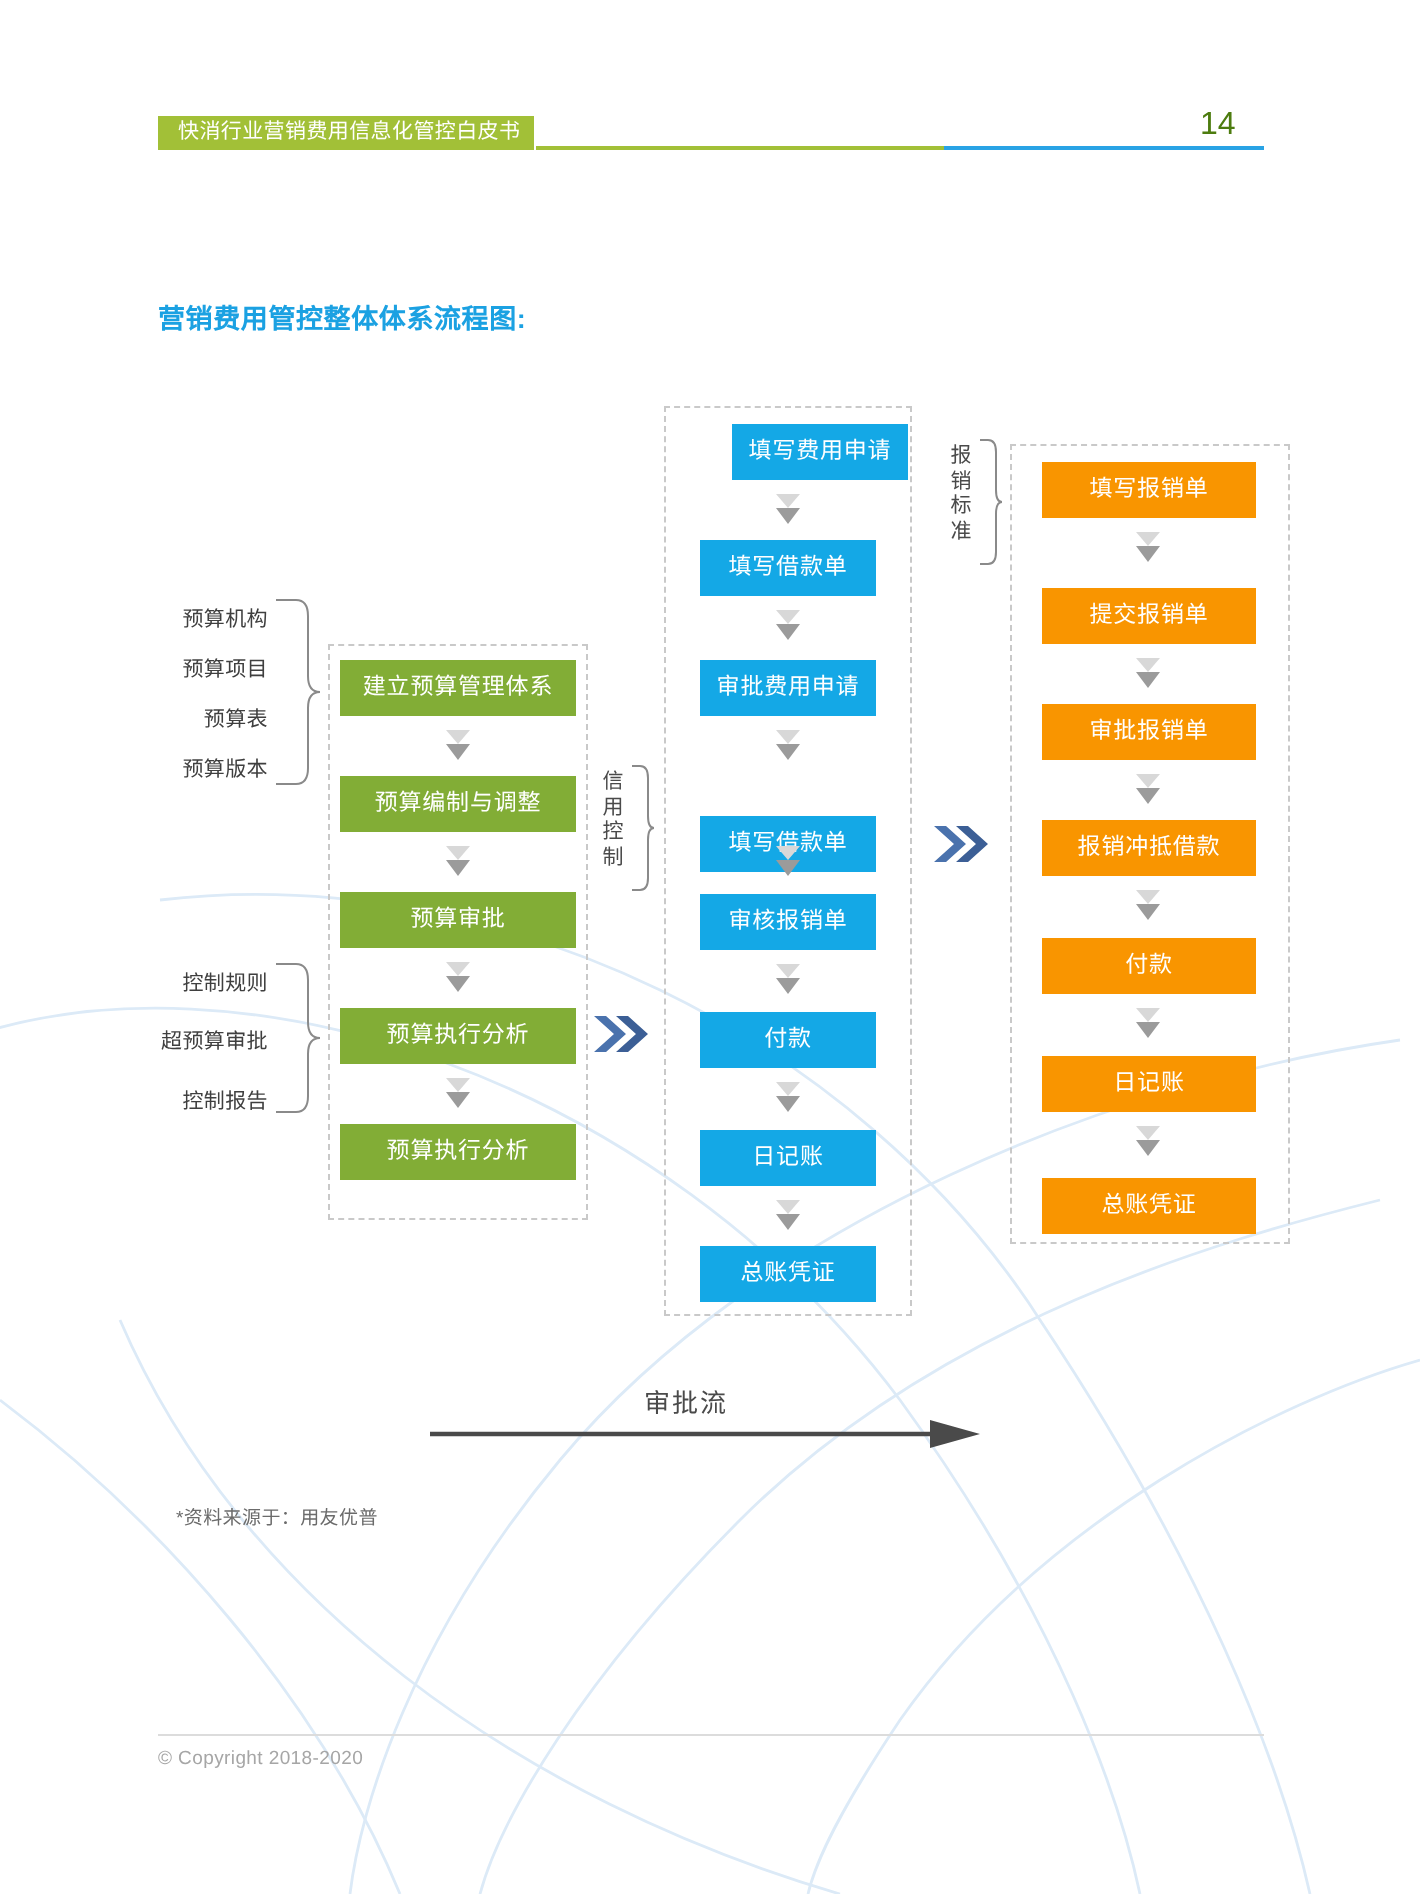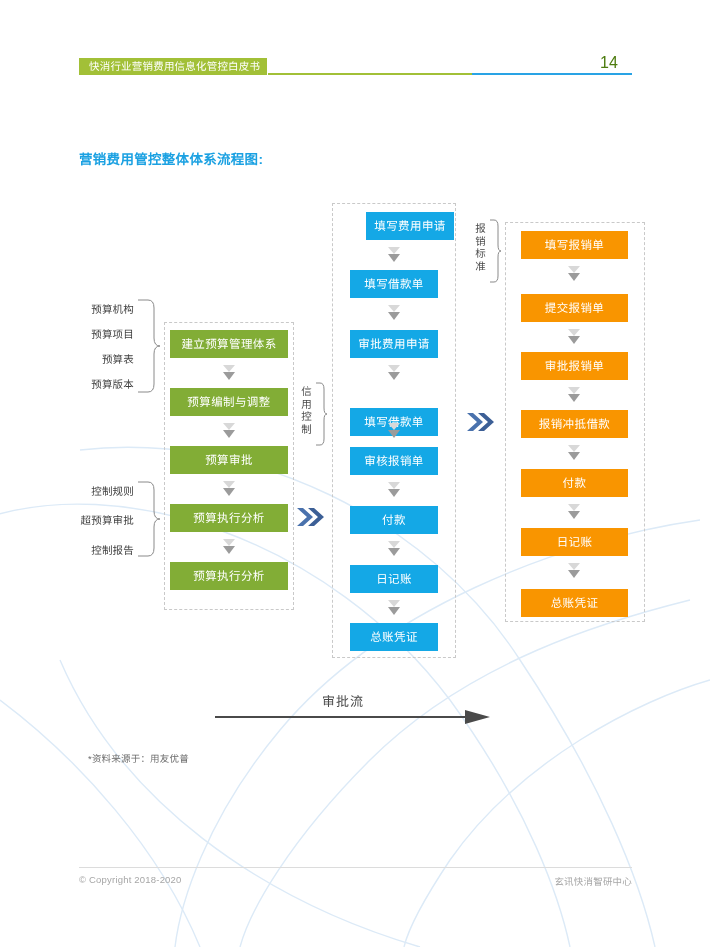--- a/index.html
+++ b/index.html
@@ -326,15 +326,14 @@
     <svg class="flowarrow" viewBox="0 0 275 14" xmlns="http://www.w3.org/2000/svg">
       <line x1="0" y1="7" x2="252" y2="7" stroke="#4a4a4a" stroke-width="2.2"></line>
       <polygon points="250,0 275,7 250,14" fill="#4a4a4a"></polygon>
     </svg>
   </div>
 
   <div class="source-note">*资料来源于：用友优普</div>
 
   <div class="footer-rule"></div>
   <div class="footer-left">© Copyright 2018-2020</div>
-  <div class="footer-right">玄讯快消智研中心</div>
 
 </div>
 
 </body></html>

